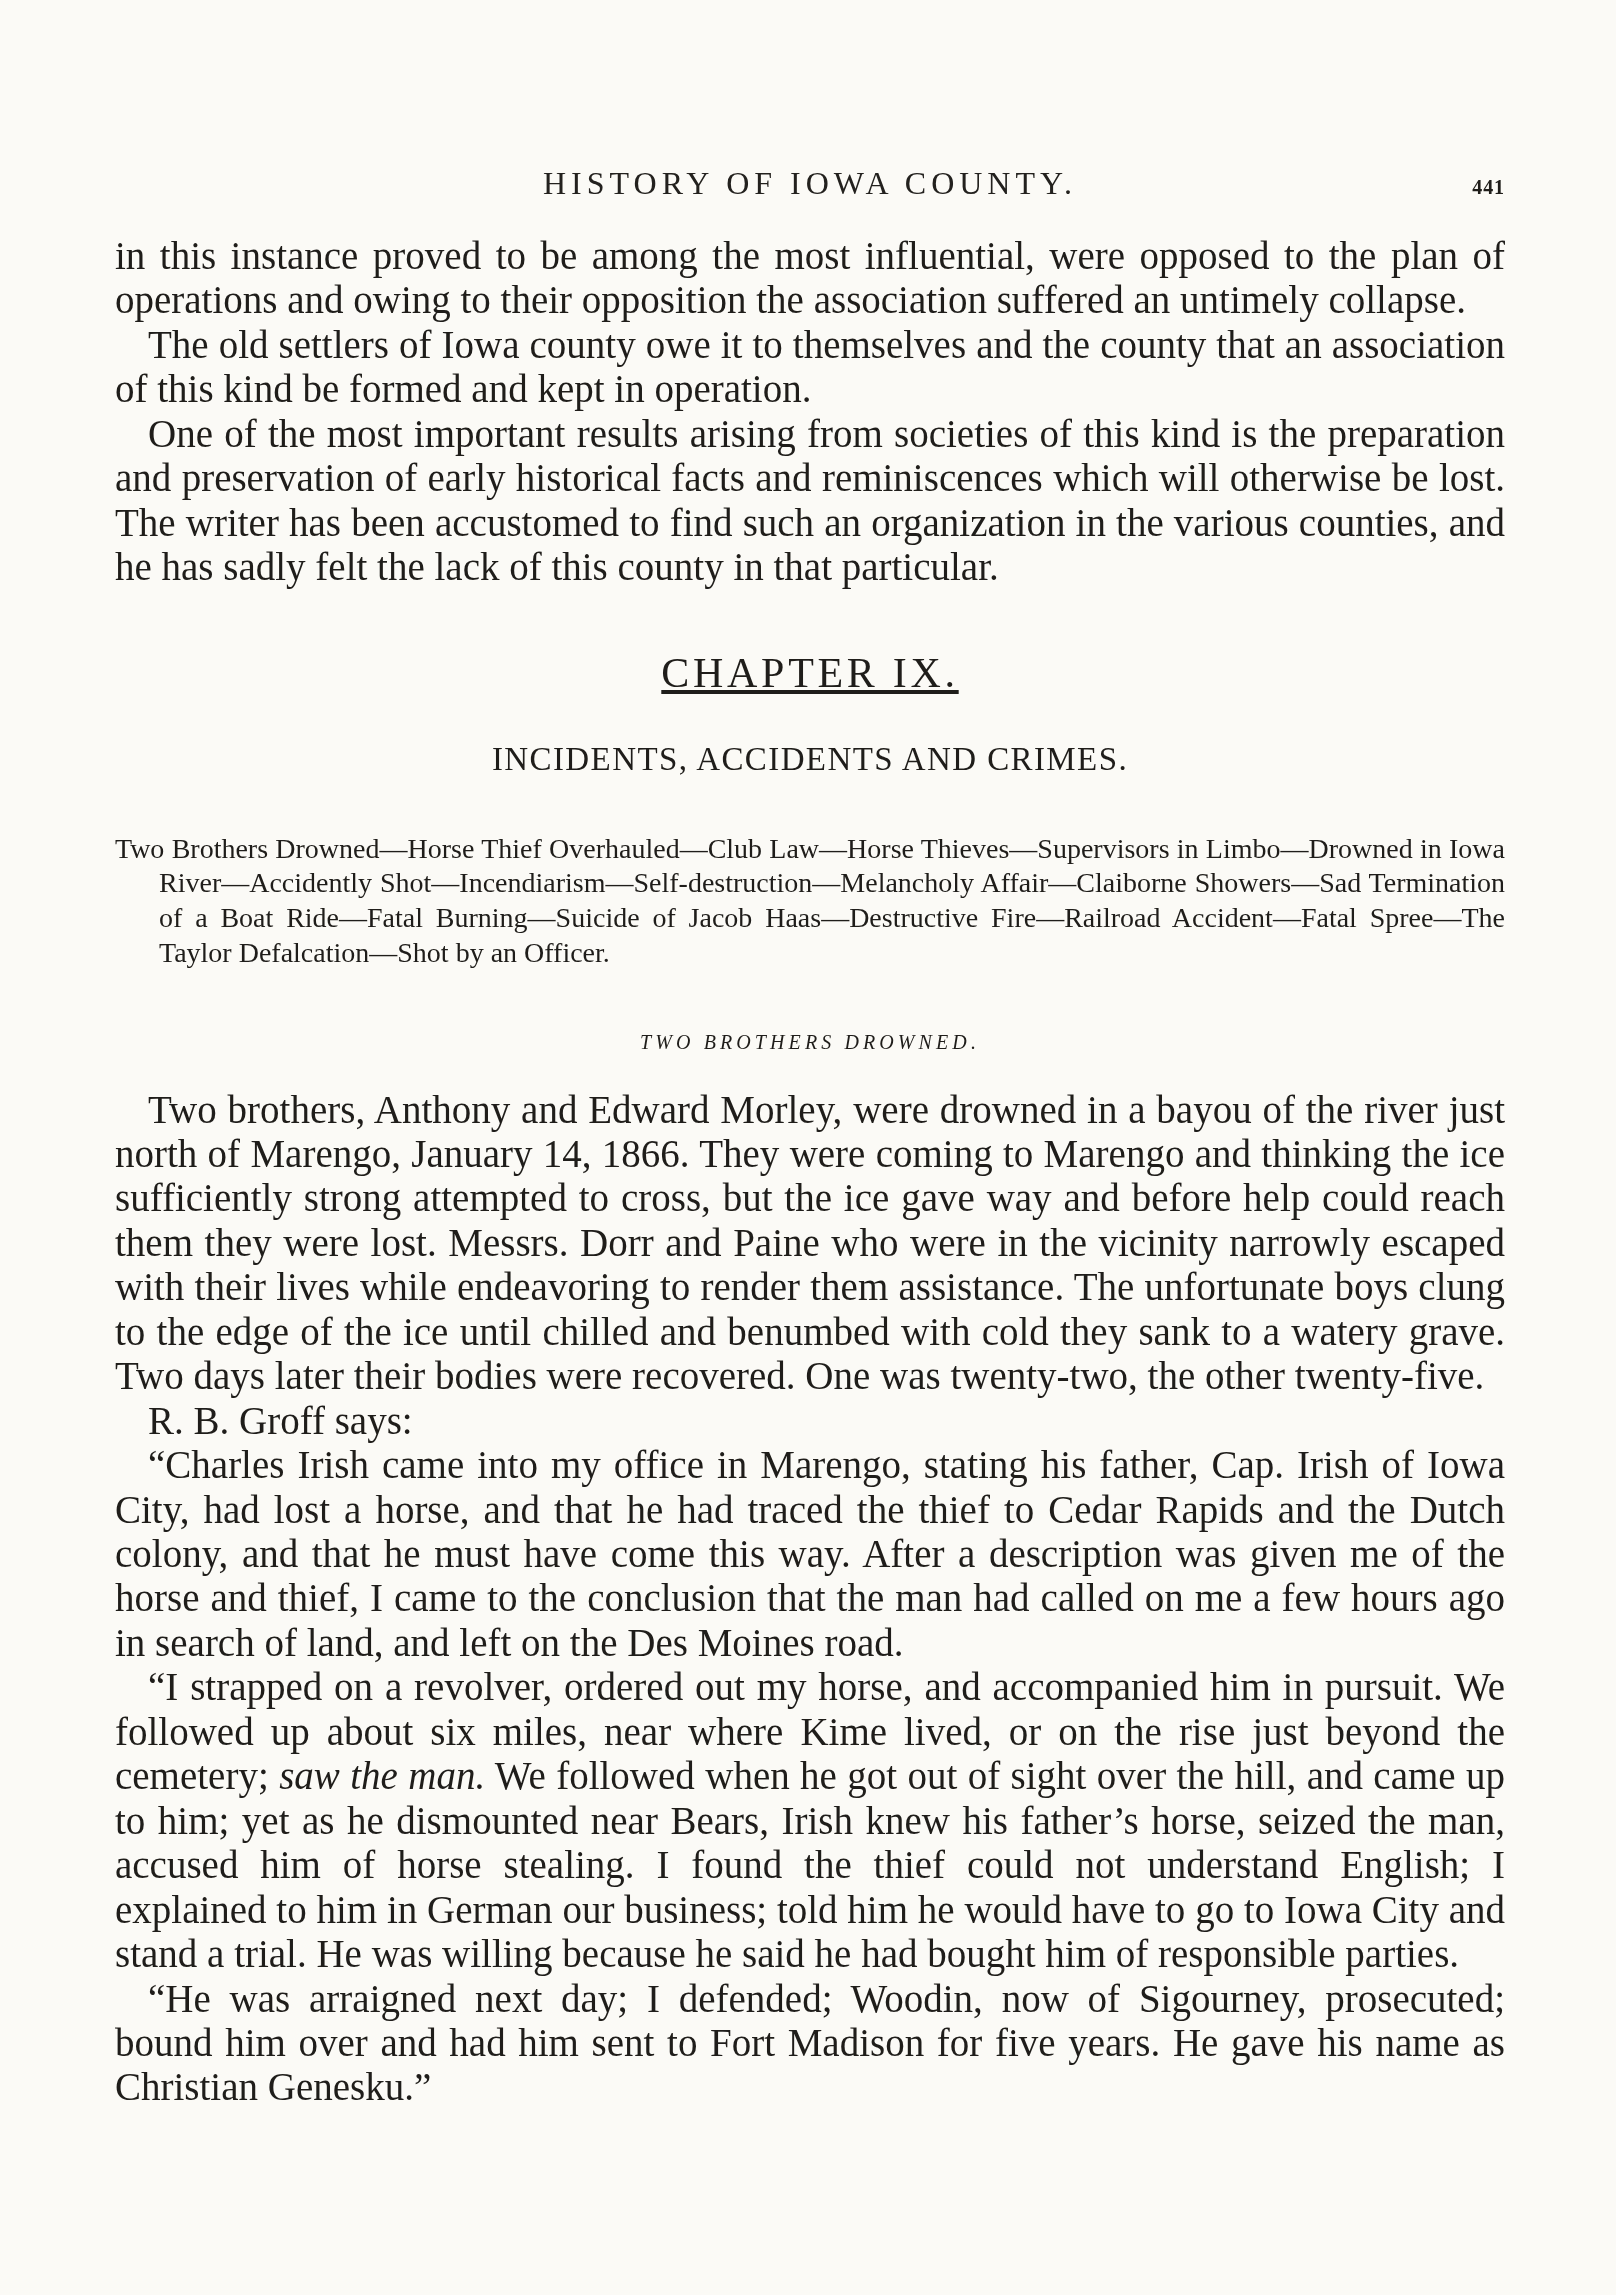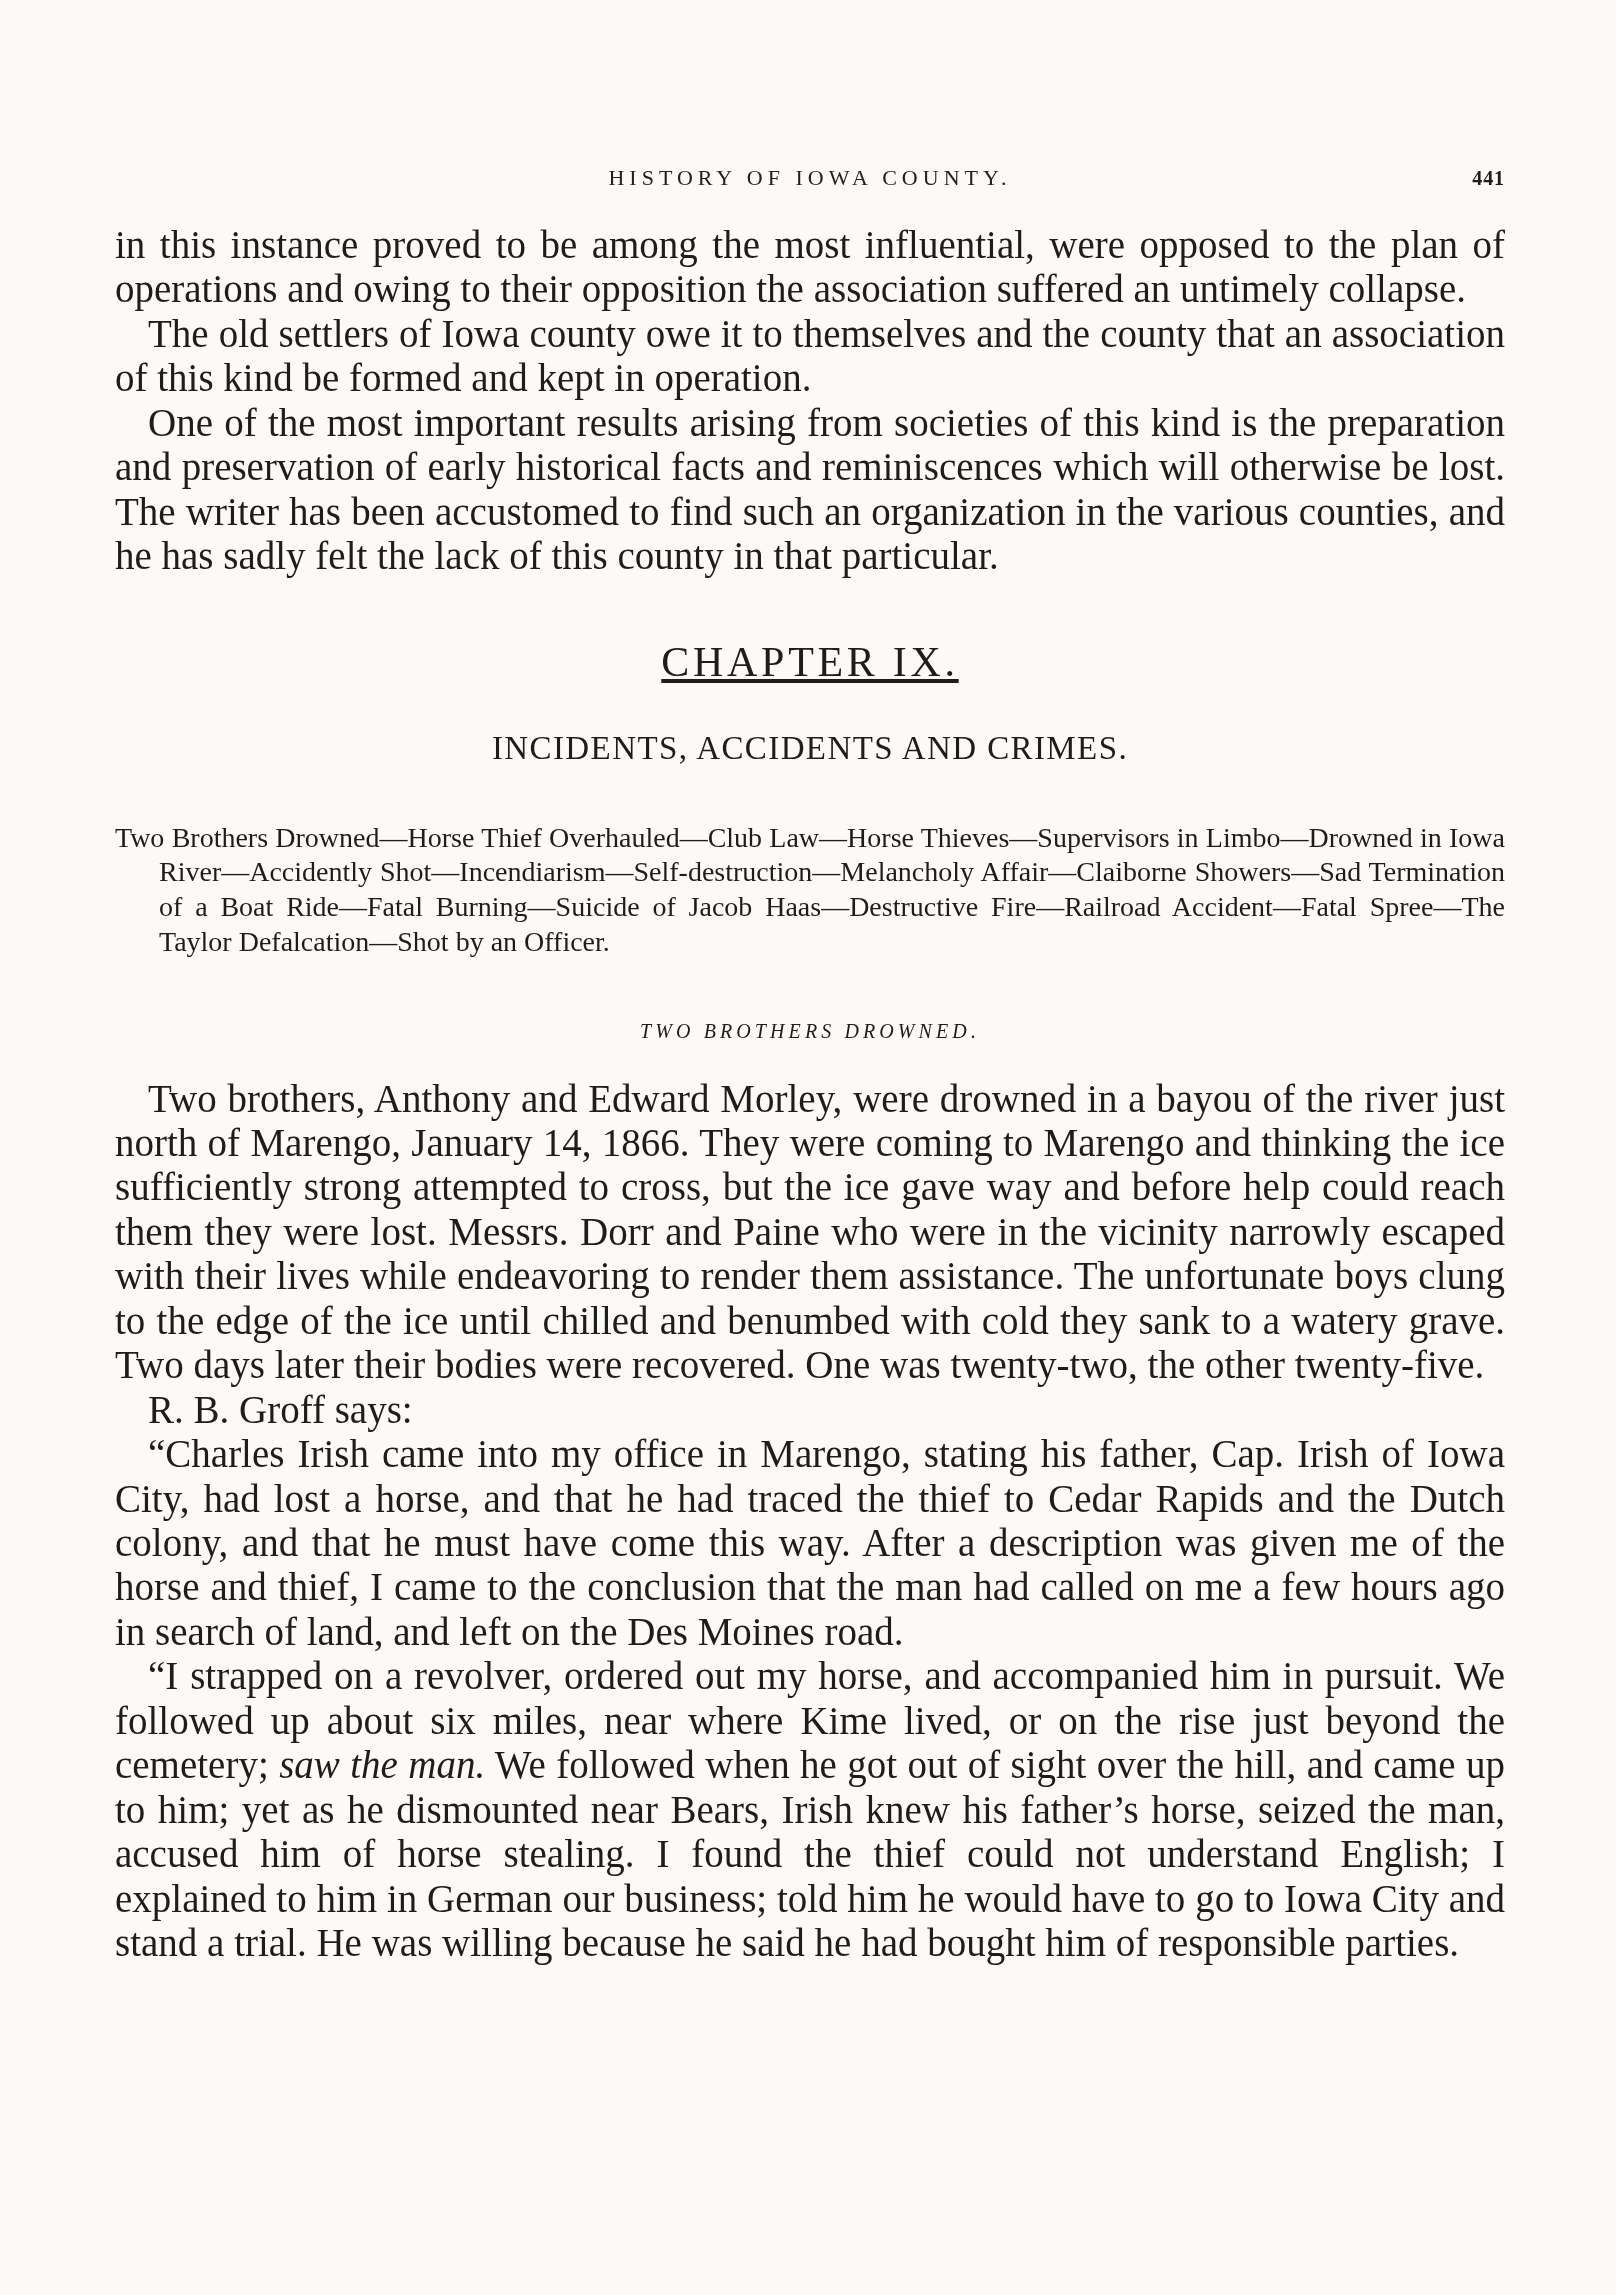--- a/index.html
+++ b/index.html
@@ -21,21 +21,21 @@
   }
   
   .running-head {
     display: grid;
     grid-template-columns: 1fr auto 1fr;
     align-items: baseline;
     margin-bottom: 32px;
   }
   .head-title {
     grid-column: 2;
-    font-size: 22px;
+    font-size: 32px;
     letter-spacing: 5px;
     color: #23211e;
     white-space: nowrap;
   }
   .head-page-number {
     grid-column: 3;
     justify-self: end;
     font-size: 20px;
     font-weight: bold;
     letter-spacing: 0.9px;
@@ -116,17 +116,18 @@
     </section>
 
     <section>
 
       <p class="body indent">R. B. Groff says:</p>
 
       <p class="body indent">“Charles Irish came into my office in Marengo, stating his father, Cap. Irish of Iowa City, had lost a horse, and that he had traced the thief to Cedar Rapids and the Dutch colony, and that he must have come this way.  After a description was given me of the horse and thief, I came to the conclusion that the man had called on me a few hours ago in search of land, and left on the Des Moines road.</p>
 
       <p class="body indent"><span>“I strapped on a revolver, ordered out my horse, and accompanied him in pursuit.  We followed up about six miles, near where Kime lived, or on the rise just beyond the cemetery; </span><em class="ital">saw the man.</em><span>  We followed when he got out of sight over the hill, and came up to him; yet as he dismounted near Bears, Irish knew his father’s horse, seized the man, accused him of horse stealing.  I found the thief could not understand English; I explained to him in German our business; told him he would have to go to Iowa City and stand a trial.  He was willing because he said he had bought him of responsible parties.</span></p>
 
+      <p class="body indent">“He was arraigned next day; I defended; Woodin, now of Sigourney, prosecuted; bound him over and had him sent to Fort Madison for five years.  He gave his name as Christian Genesku.”</p>
     </section>
 
   </main>
 </div>
 
 
 </body></html>

